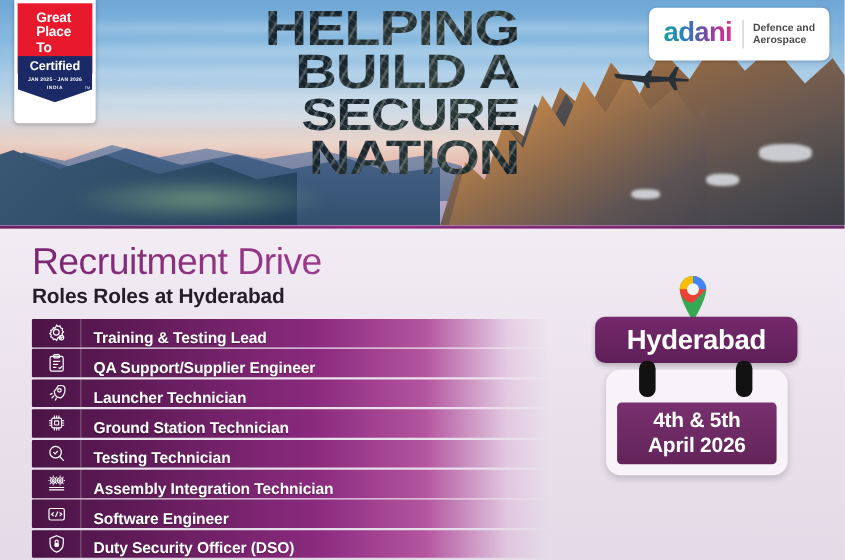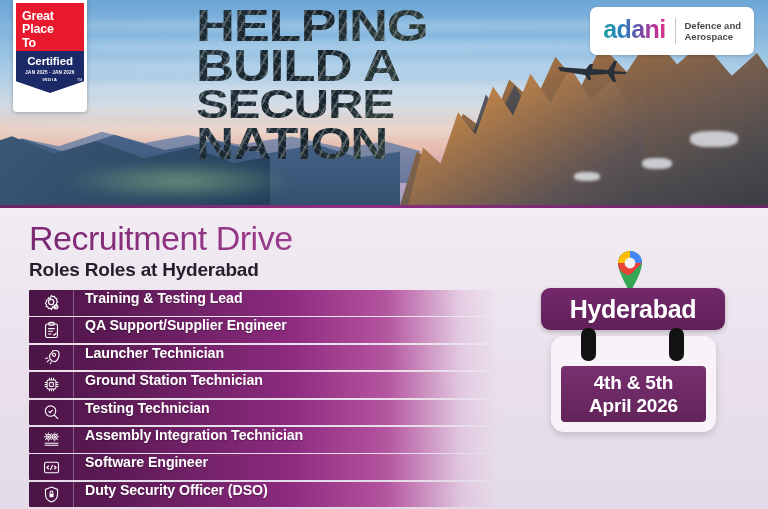--- a/index.html
+++ b/index.html
@@ -87,21 +87,21 @@
   .gptw{
     position:absolute;left:13px;top:0;width:74px;height:112px;
     background:#fff;border-radius:0 0 4px 4px;
     box-shadow:0 1px 4px rgba(0,0,0,.25);
     padding:3px 3px 0 3px;box-sizing:border-box;
   }
   .gptw-inner{position:relative;width:68px;height:106px;}
   .gptw-red{
     position:absolute;left:0;top:0;width:68px;height:64px;background:#e8192c;
     display:flex;flex-direction:column;justify-content:center;
-    padding:3px 6px 0 6px;box-sizing:border-box;
+    padding:3px 6px 0 17px;box-sizing:border-box;
   }
   .gptw-red span{
     display:block;color:#fff;font-weight:700;font-size:12.5px;line-height:13.5px;
     letter-spacing:-.2px;
   }
   .gptw-blue{
     position:absolute;left:0;top:48px;width:68px;height:42px;background:#1b2a66;
     clip-path:polygon(0 0,100% 0,100% 72%,50% 100%,0 72%);
     text-align:center;padding-top:4px;box-sizing:border-box;
   }
@@ -121,23 +121,23 @@
     font-size:25px;font-weight:700;letter-spacing:-.6px;line-height:1;
     background:linear-gradient(90deg,#1b9e9e 0%,#2c7fbf 30%,#6b4fa8 58%,#b5339a 80%,#d9348c 100%);
     -webkit-background-clip:text;background-clip:text;color:transparent;
     padding-bottom:3px;
   }
   .adani-div{width:1px;height:26px;background:#c5c5c5;}
   .adani-sub{font-size:9.5px;font-weight:700;color:#4a4a4a;line-height:11.5px;}
 
   
   .headline{
-    position:absolute;left:196px;top:6px;width:240px;
+    position:absolute;left:184px;top:6px;width:240px;
     font-weight:900;font-style:normal;
-    line-height:.87;letter-spacing:-1px;
+    line-height:.87;letter-spacing:-1px;text-align:right;
   }
   .headline .hl{
     display:block;
     font-size:45px;
     font-family:"Liberation Sans", sans-serif;
     font-weight:900;
     transform:scaleX(1.2);transform-origin:left center;
     background:
       repeating-linear-gradient(115deg, rgba(255,255,255,.22) 0 2px, rgba(0,0,0,0) 2px 7px),
       repeating-linear-gradient(42deg, rgba(255,255,255,.14) 0 1px, rgba(0,0,0,0) 1px 6px),
@@ -159,21 +159,21 @@
   .title h1{
     margin:0;font-size:34px;font-weight:400;letter-spacing:-.5px;line-height:36px;
     background:linear-gradient(90deg,#7a2670,#9c3b8d);
     -webkit-background-clip:text;background-clip:text;color:transparent;
   }
   .title h2{margin:3px 0 0 0;font-size:19px;font-weight:700;color:#231f2a;letter-spacing:-.2px;}
 
   
   .roles{position:absolute;left:29px;top:290px;width:470px;}
   .role{
-    position:relative;height:25.6px;display:flex;align-items:flex-start;
+    position:relative;height:25.6px;display:flex;align-items:flex-end;
     margin-bottom:1.8px;
     background:linear-gradient(90deg,#4a1446 0%,#5d1a55 18%,#8b2a7e 55%,#b4559f 76%,rgba(214,160,205,.35) 92%,rgba(236,228,238,0) 100%);
     border-radius:1px;
   }
   .role .ico{
     width:44px;min-width:44px;height:100%;
     display:flex;align-items:center;justify-content:center;
     border-right:1px solid rgba(255,255,255,.30);
   }
   .role .ico svg{display:block;}

